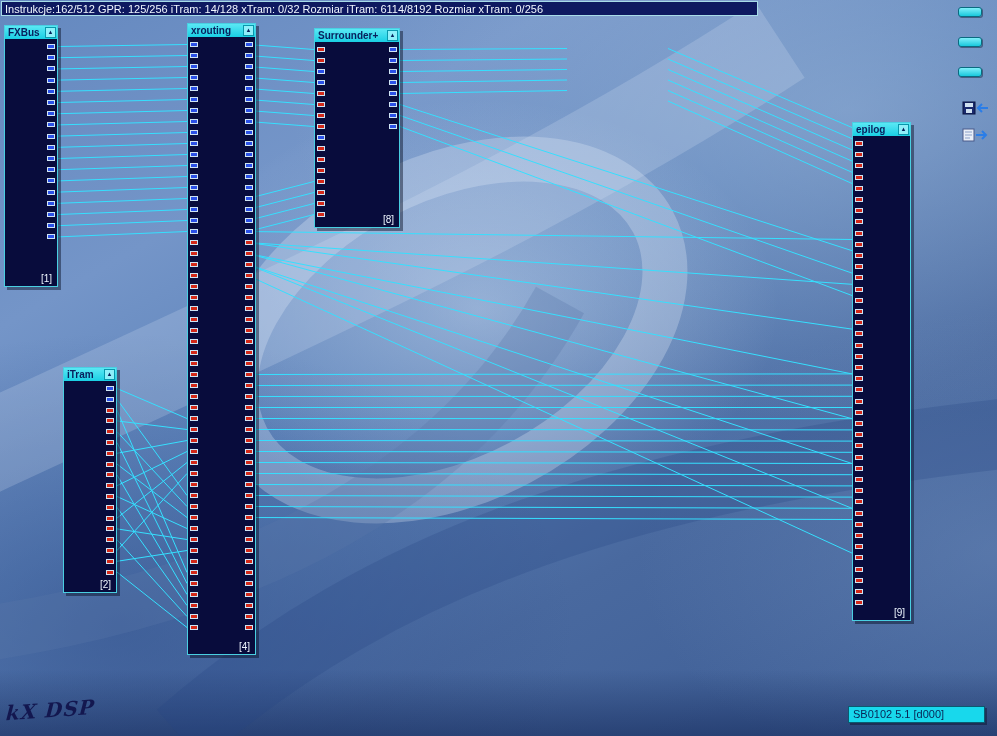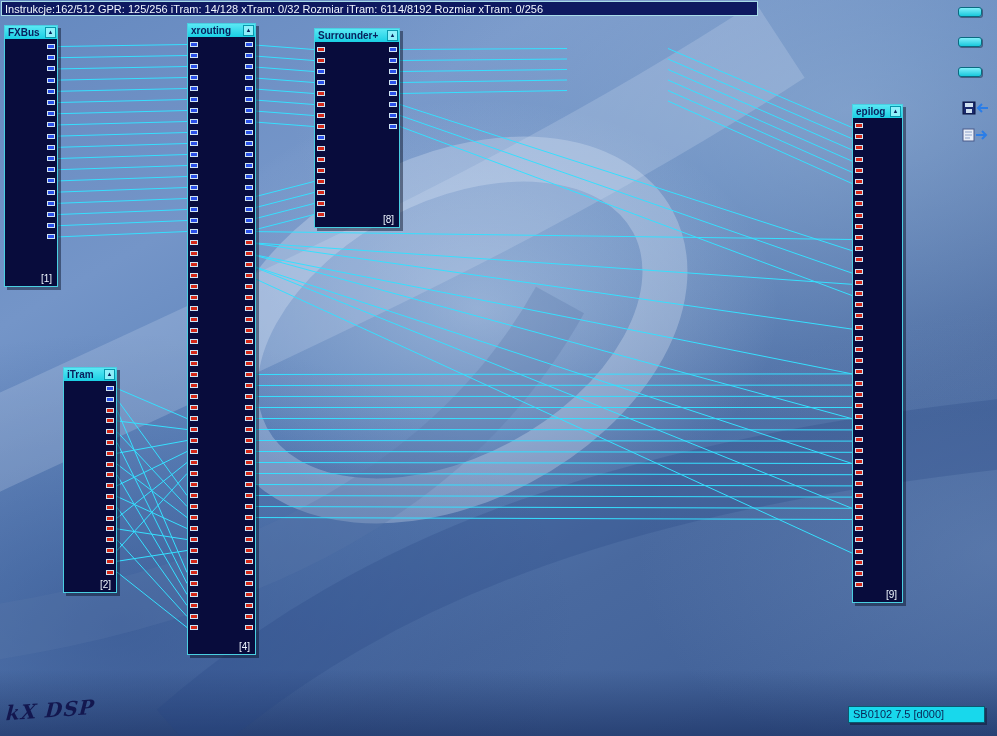--- a/index.html
+++ b/index.html
@@ -339,21 +339,21 @@
         <div class="port blue" style="top: 18px; right: 2px;"></div>
         <div class="port blue" style="top: 29px; right: 2px;"></div>
         <div class="port blue" style="top: 40px; right: 2px;"></div>
         <div class="port blue" style="top: 51px; right: 2px;"></div>
         <div class="port blue" style="top: 62px; right: 2px;"></div>
         <div class="port blue" style="top: 73px; right: 2px;"></div>
         <div class="port blue" style="top: 84px; right: 2px;"></div>
         <div class="port blue" style="top: 95px; right: 2px;"></div>
         <div class="idx">[8]</div>
       </div>
-      <div class="module" style="left: 852px; top: 104px; width: 51px; height: 499px;">
+      <div class="module" style="left: 852px; top: 122px; width: 59px; height: 499px;">
         <div class="titlebar"><span>epilog</span><span class="collapse">▲</span></div>
         <div class="port red" style="top: 18px; left: 2px;"></div>
         <div class="port red" style="top: 29.2px; left: 2px;"></div>
         <div class="port red" style="top: 40.4px; left: 2px;"></div>
         <div class="port red" style="top: 51.6px; left: 2px;"></div>
         <div class="port red" style="top: 62.8px; left: 2px;"></div>
         <div class="port red" style="top: 74px; left: 2px;"></div>
         <div class="port red" style="top: 85.2px; left: 2px;"></div>
         <div class="port red" style="top: 96.4px; left: 2px;"></div>
         <div class="port red" style="top: 107.6px; left: 2px;"></div>
@@ -413,15 +413,15 @@
   <div class="tool-icon" style="top:127px">
     <svg width="28" height="16" viewBox="0 0 28 16">
       <rect x="1" y="2" width="11" height="12" fill="#e8eef8" stroke="#4a5a8a"></rect>
       <path d="M3 5 H10 M3 8 H10 M3 11 H8" stroke="#8aa0c8" stroke-width="1" fill="none"></path>
       <path d="M14 8 L24 8 M20 4 L24 8 L20 12" stroke="#2a7de8" stroke-width="2" fill="none"></path>
     </svg>
   </div>
 
   <div class="logo">kX DSP</div>
 
-  <div class="device">SB0102 7.5 [d000]</div>
+  <div class="device">SB0102 5.1 [d000]</div>
 
 </div>
 
 </body></html>

